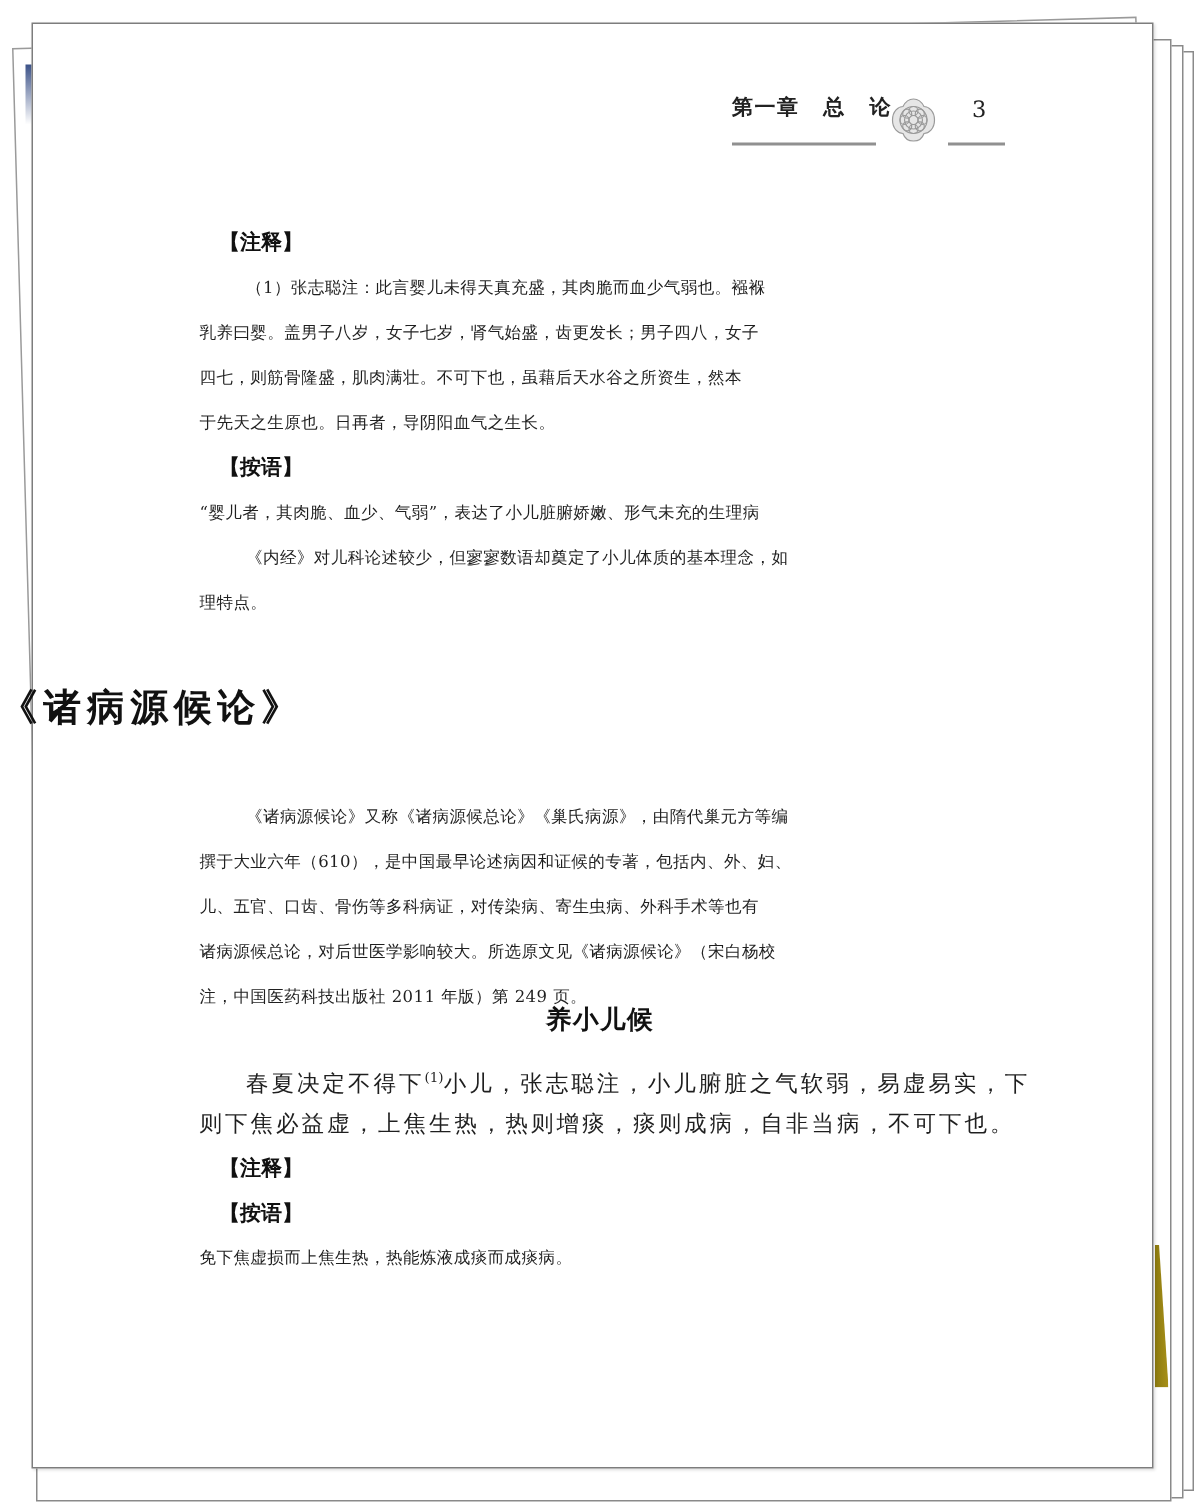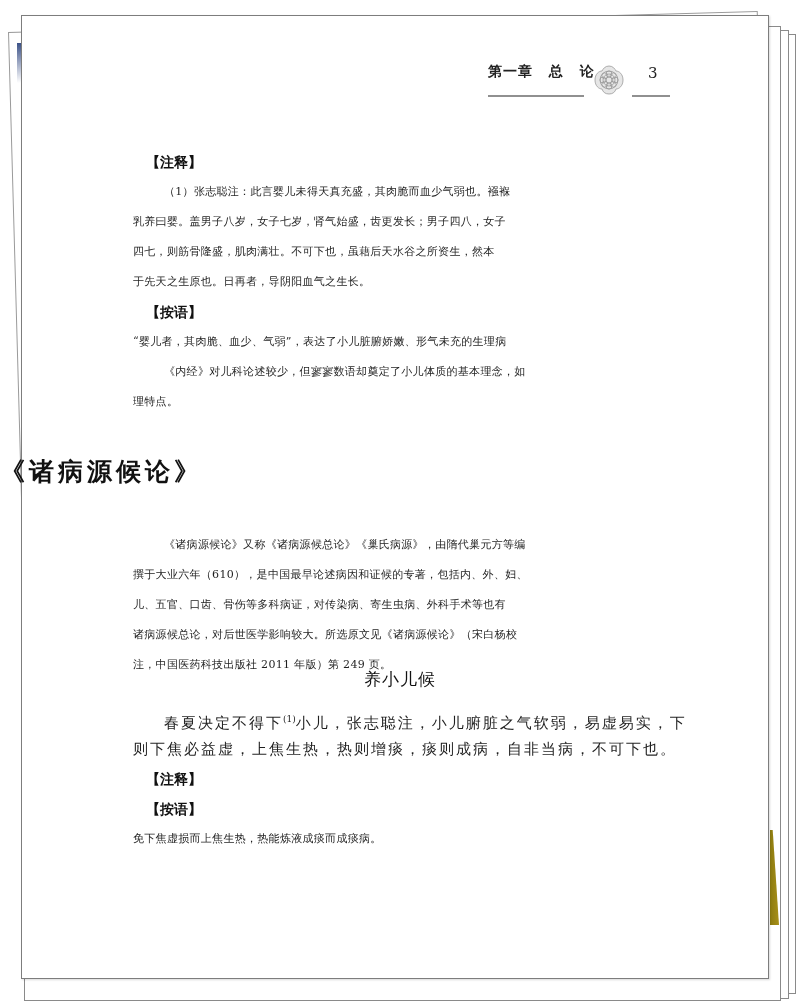--- a/index.html
+++ b/index.html
@@ -63,21 +63,21 @@
     padding-left:13px; color:#111;
   }
   .book-title {
     position:absolute; left:0; top:455px; width:800px; text-align:left;
     font-family:"DejaVu Serif","Liberation Serif",serif;
     font-weight:bold; font-size:25px; letter-spacing:4px; color:#111;
   }
   .section-title {
     position:absolute; left:0; top:668px; width:800px; text-align:center;
     font-family:"DejaVu Sans","Liberation Sans",sans-serif;
-    font-size:17px; color:#111; letter-spacing:1px;
+    font-size:17px; color:#111; letter-spacing:1px;font-weight:bold;
   }
   .block { position:absolute; left:133px; width:590px; }
   .original .line { letter-spacing:2px; font-size:15px; }
   sup.fn { font-size:9px; vertical-align:6px; letter-spacing:0; }
 </style>
 </head>
 <body>
 
 <div class="sheet sheet-back-rot"></div>
 <div class="sheet sheet-back-3"></div>

